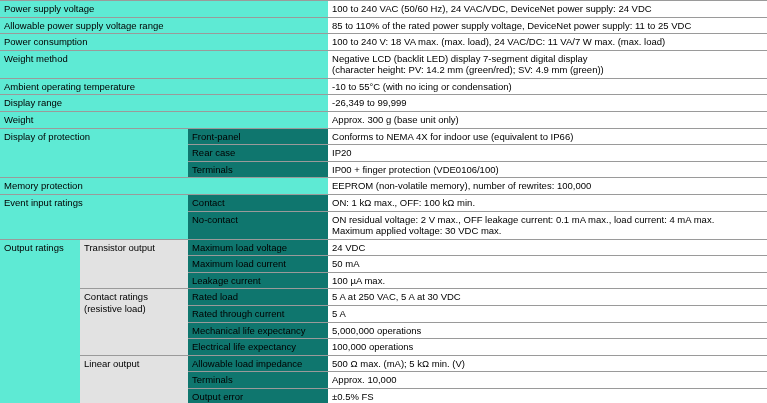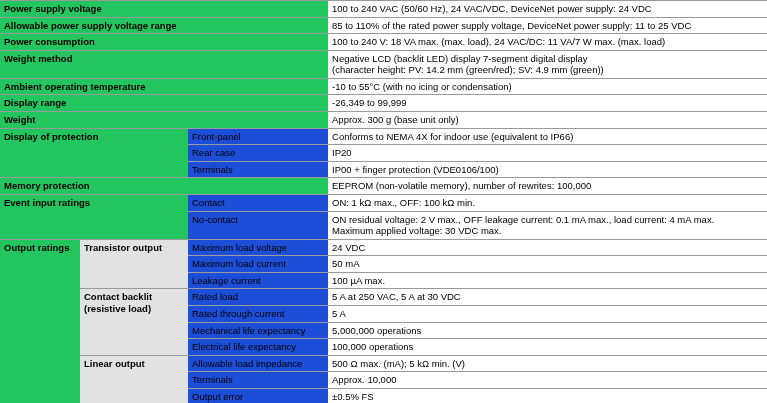--- a/index.html
+++ b/index.html
@@ -20,31 +20,31 @@
   }
   #spec-table td {
     border-top: 1px solid #9a9a9a;
     border-bottom: 1px solid #9a9a9a;
     padding: 2px 4px 2px 4px;
     vertical-align: top;
     line-height: 1.22;
     overflow: hidden;
   }
   td.lvl1 {
-    background: #22c55e;
-    font-weight: bold;
+    background: #5eead4;
+    font-weight: normal;
     width: 80px;
   }
   td.lvl2 {
     background: #e2e2e2;
-    font-weight: bold;
+    font-weight: normal;
     width: 108px;
   }
   td.lvl3 {
-    background: #1d4ed8;
+    background: #0f766e;
     width: 140px;
     font-weight: normal;
   }
   td.val {
     background: #ffffff;
     margin-left: 9px;
   }
   .line {
     display: block;
     white-space: nowrap;
@@ -142,21 +142,21 @@
       <td class="lvl3">Maximum load current</td>
       <td class="val">50 mA</td>
     </tr>
     <tr>
       <td class="lvl3">Leakage current</td>
       <td class="val">100 µA max.</td>
     </tr>
 
     <tr>
       <td class="lvl2" rowspan="4">
-        <span class="line">Contact backlit</span>
+        <span class="line">Contact ratings</span>
         <span class="line">(resistive load)</span>
       </td>
       <td class="lvl3">Rated load</td>
       <td class="val">5 A at 250 VAC, 5 A at 30 VDC</td>
     </tr>
     <tr>
       <td class="lvl3">Rated through current</td>
       <td class="val">5 A</td>
     </tr>
     <tr>

